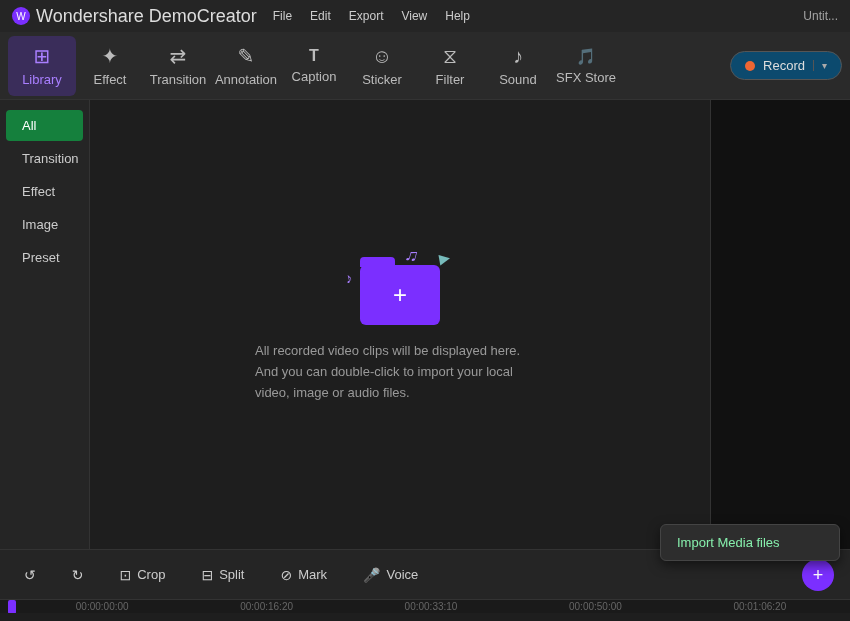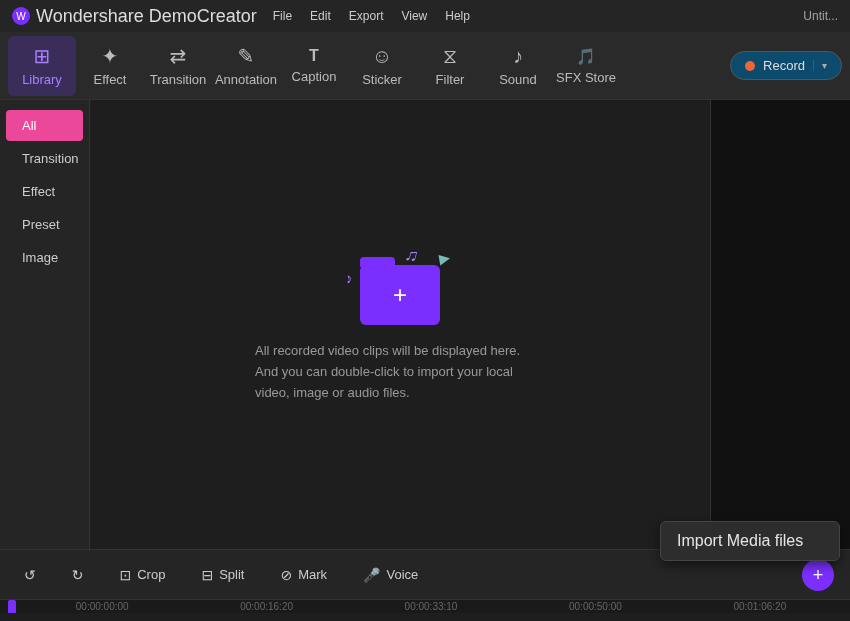--- a/index.html
+++ b/index.html
@@ -130,21 +130,21 @@
     }
     .sidebar-item {
       padding: 8px 16px;
       cursor: pointer;
       font-size: 13px;
       color: #ccc;
       border-radius: 4px;
       margin: 2px 6px;
     }
     .sidebar-item.active {
-      background: #ec4899;
+      background: #15803d;
       color: #fff;
     }
 
     
     #content {
       flex: 1;
       background: #1e1e1e;
       display: flex;
       flex-direction: column;
       align-items: center;
@@ -253,22 +253,22 @@
       border: 1px solid #444;
       border-radius: 6px;
       overflow: hidden;
       z-index: 100;
       min-width: 180px;
       box-shadow: 0 4px 12px rgba(0,0,0,0.5);
     }
     .dropdown-item {
       padding: 10px 16px;
       cursor: pointer;
-      color: #e5e5e5;
-      font-size: 16px;
+      color: #86efac;
+      font-size: 13px;
     }
 
     
     #timeline {
       height: 14px;
       background: #1a1a1a;
       border-top: 1px solid #333;
       display: flex;
       align-items: center;
       padding: 0 8px;
@@ -353,22 +353,22 @@
     <span class="record-arrow">▾</span>
   </div>
 </div>
 
 <div id="main">
 
   <div id="sidebar">
     <div class="sidebar-item active">All</div>
     <div class="sidebar-item">Transition</div>
     <div class="sidebar-item">Effect</div>
+    <div class="sidebar-item">Image</div>
     <div class="sidebar-item">Preset</div>
-    <div class="sidebar-item">Image</div>
   </div>
 
   <div id="content">
     <div class="empty-state">
 
       <div class="folder-illustration">
         <span class="note-icon note1">♫</span>
         <span class="note-icon note2">▶</span>
         <span class="note-icon note3">♪</span>
         <div class="folder-tab"></div>

